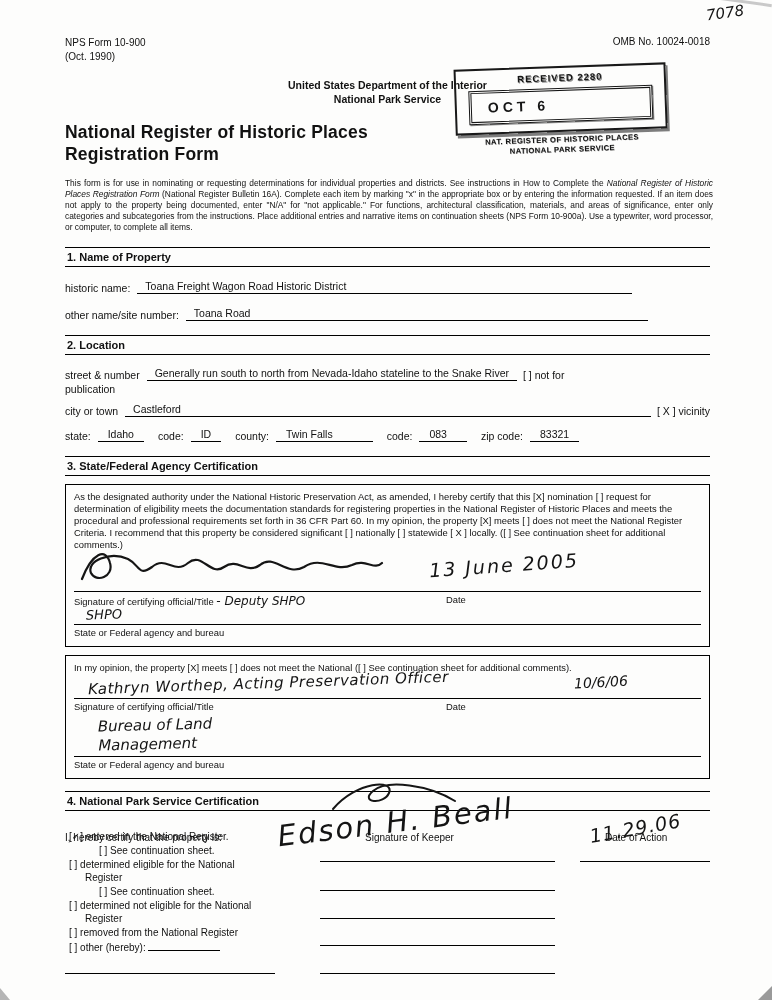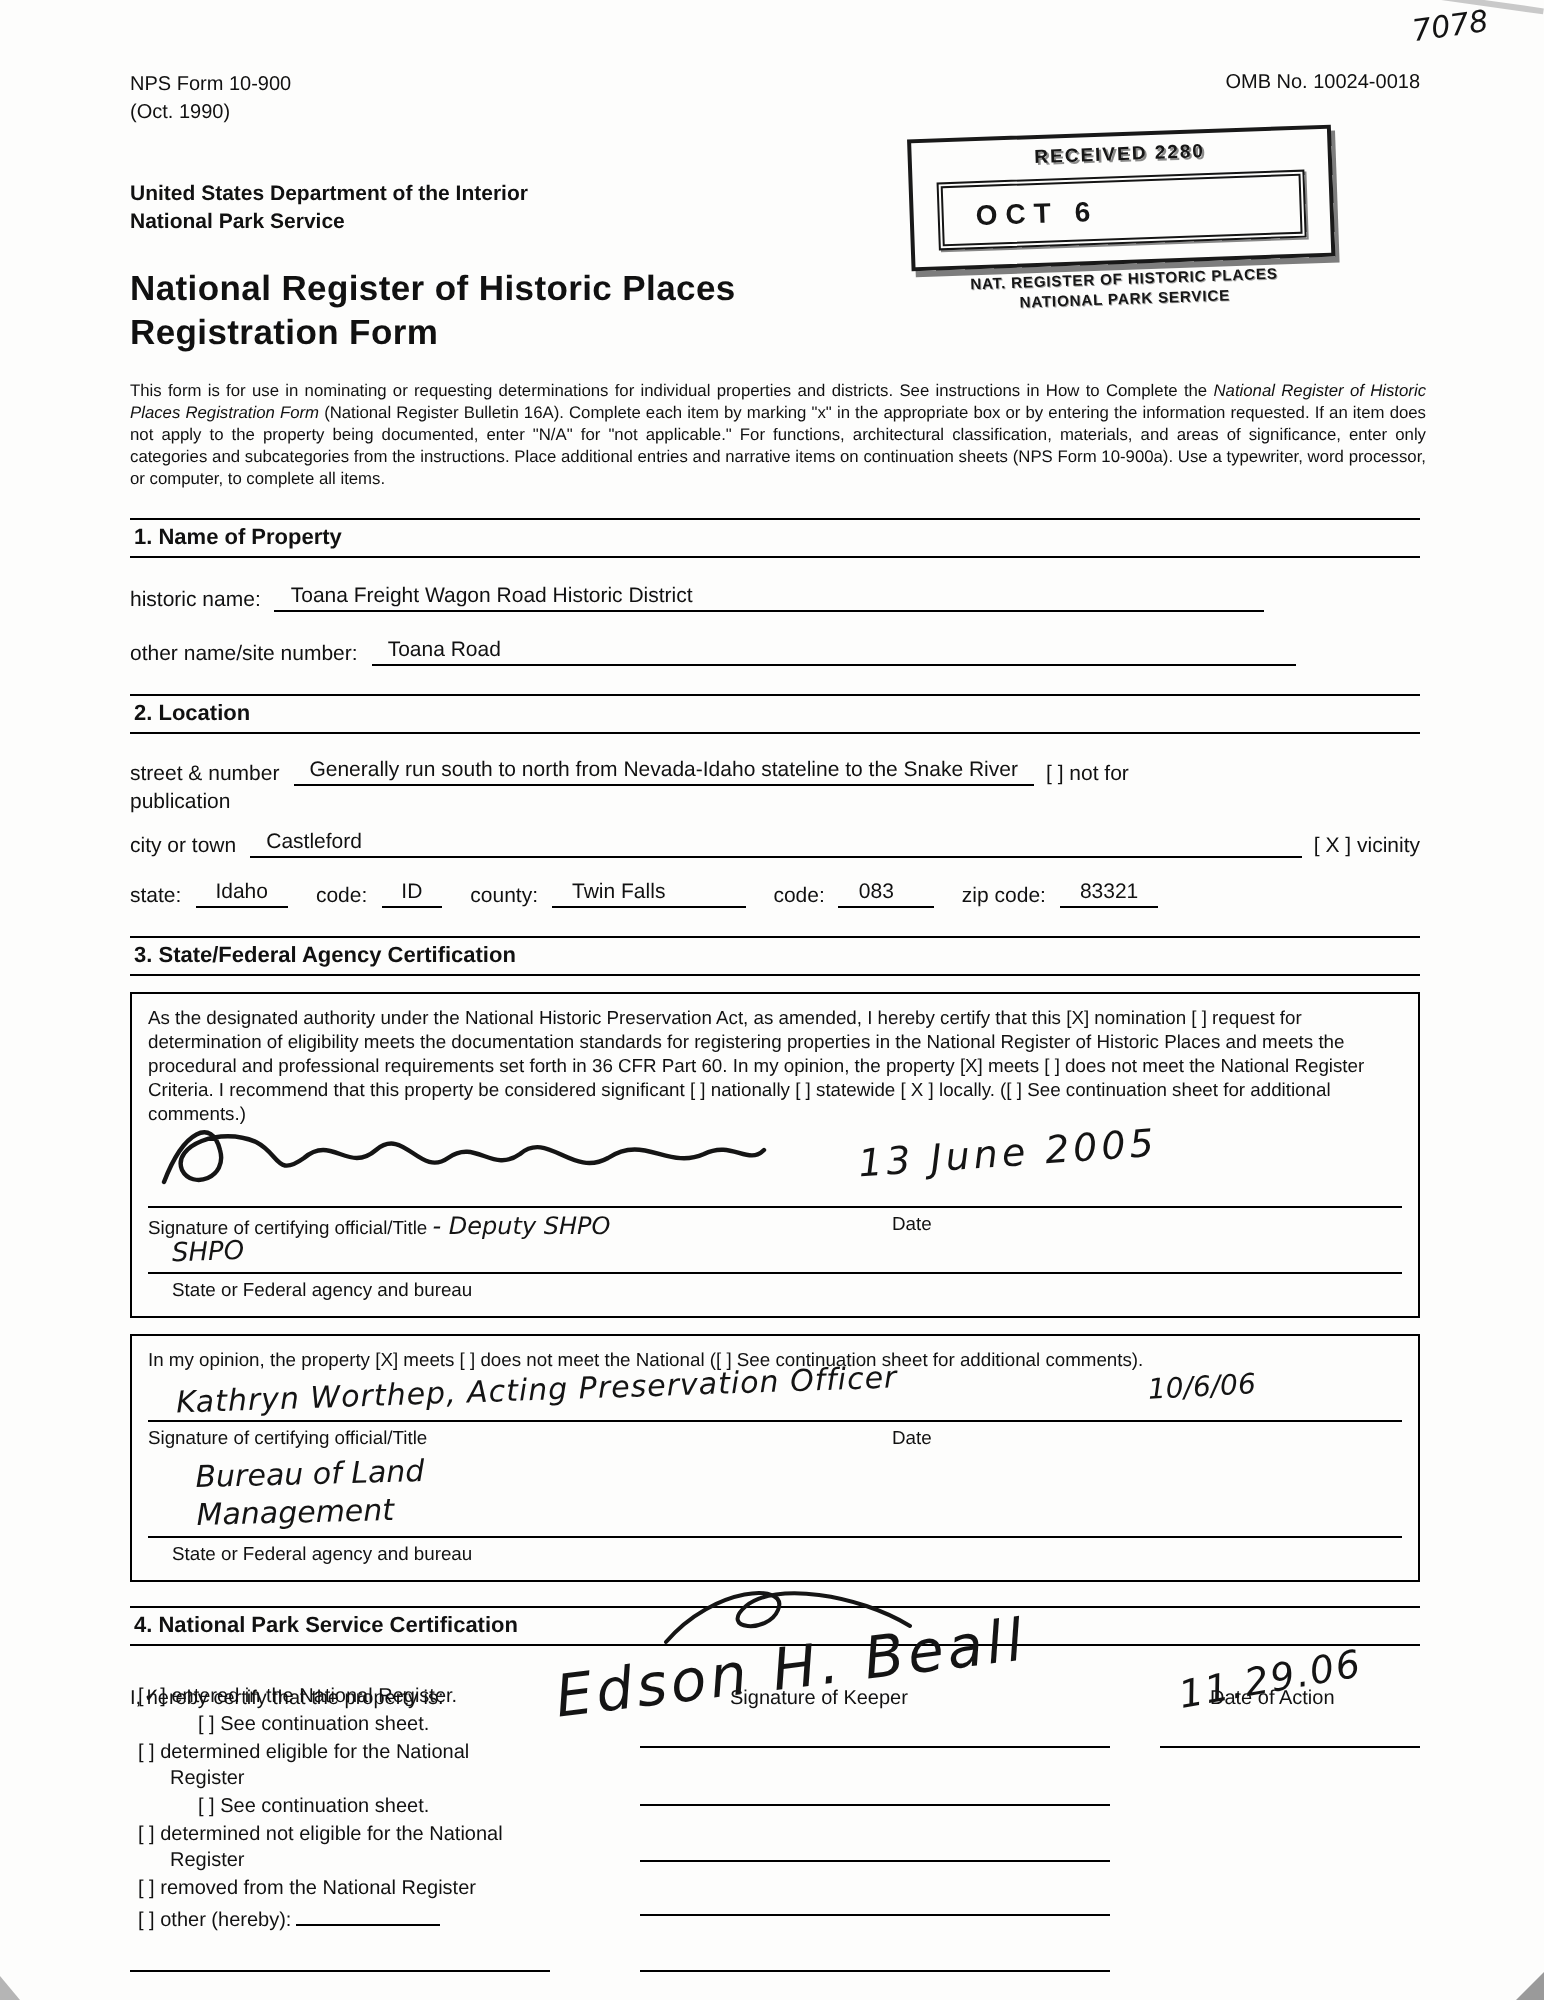--- a/index.html
+++ b/index.html
@@ -8,21 +8,21 @@
     position:relative; width:772px; height:1000px; margin:0 auto;
     background:#fdfdfc; color:#111; overflow:hidden;
     font-family:"Liberation Sans", sans-serif;
     box-shadow:0 0 4px rgba(0,0,0,.4);
   }
   .content { padding:36px 62px 0 65px; }
 
   
   .hdr-row { display:flex; justify-content:space-between; font-size:10px; }
   .form-no div { line-height:1.35; }
-  .agency { margin-top:28px; font-weight:bold; font-size:10.5px; line-height:1.3; }
+  .agency { margin-top:16px; font-weight:bold; font-size:10.5px; line-height:1.3;text-align:center; }
   .title { margin-top:16px; font-weight:bold; font-size:17.5px; line-height:1.25; letter-spacing:.2px; }
   .intro { margin-top:12px; font-size:8.4px; line-height:1.3; width:648px; text-align:justify; }
   .intro .it { font-style:italic; }
 
   
   .stamp { position:absolute; left:455px; top:66px; width:212px; z-index:5;
            transform:rotate(-2deg); color:#161616; text-align:center; }
   .stamp-outer { border:2px solid #191919; padding:4px 4px 8px; box-shadow:2px 3px 0 rgba(20,20,20,.55); }
   .stamp-received { font-size:9.5px; font-weight:bold; letter-spacing:1px;
                     text-shadow:1px 1px 0 rgba(0,0,0,.45); }
@@ -55,21 +55,21 @@
   .certbox { border:1.4px solid #000; margin-top:8px; padding:6px 8px 4px; font-size:9.4px; line-height:1.28; }
   .sigzone { position:relative; height:40px; }
   .sigzone svg { position:absolute; left:2px; top:-8px; }
   .hw { font-family:"DejaVu Sans",sans-serif; font-style:italic; color:#141414; }
   .hw-date1 { position:absolute; left:355px; top:2px; font-size:19px; transform:rotate(-4deg); letter-spacing:2px; }
   .boxline { border-top:1px solid #000; height:0; }
   .sigrow { position:relative; font-size:9.4px; padding-top:2px; height:15px; white-space:nowrap; }
   .hw-inline { font-size:12px; margin-left:0; }
   .datecol { position:absolute; left:372px; top:2px; }
   .hw-shpo { font-size:13px; padding:0 0 1px 12px; transform:rotate(-2deg); width:60px; }
-  .agencyrow { font-size:9.4px; padding:2px 0 3px;margin-left:12px; }
+  .agencyrow { font-size:9.4px; padding:2px 0 3px; }
   .hw-row2 { position:relative; height:24px; }
   .hw-sig2 { position:absolute; left:14px; top:0; font-size:15px; transform:rotate(-2deg); letter-spacing:.5px; }
   .hw-date2 { position:absolute; left:500px; top:0; font-size:14px; transform:rotate(-3deg); }
   .hw-blm { font-size:15px; padding:1px 0 2px 24px; transform:rotate(-1.5deg); width:240px; }
 
   
   .sec4 { position:relative; height:272px; margin-top:12px; }
   .s4-labels { position:relative; height:16px; font-size:10px; margin-top:19px; }
   .s4-certify { position:absolute; left:0; top:2px; }
   .s4-keeper { position:absolute; left:300px; top:2px; }

